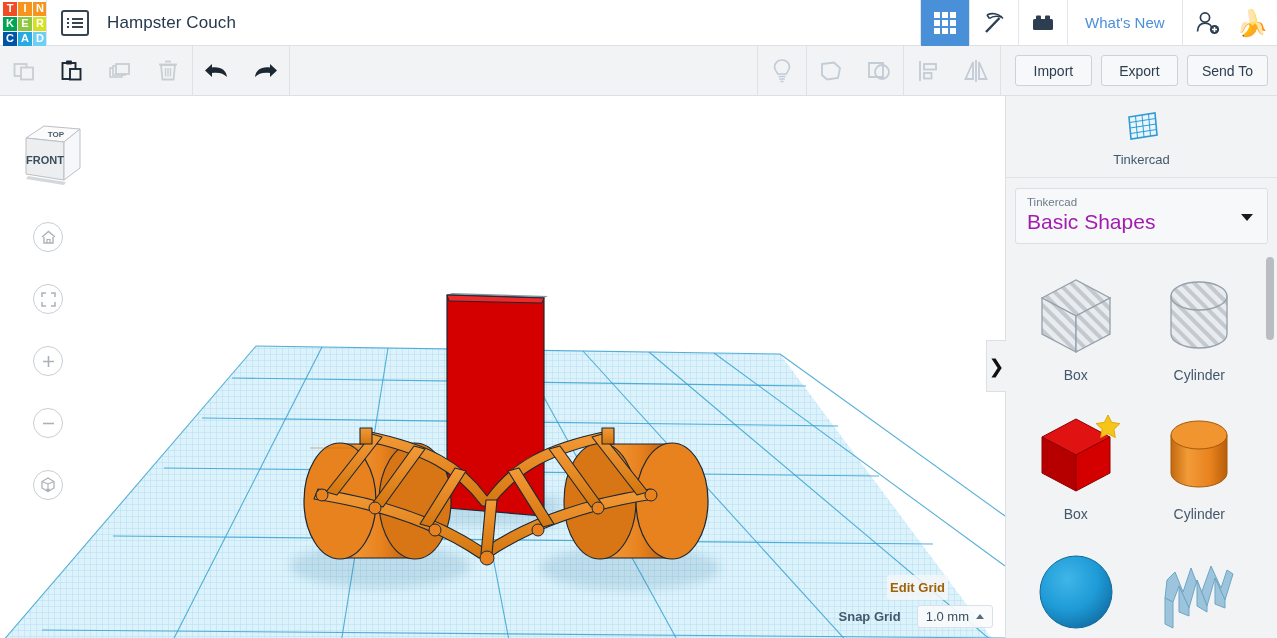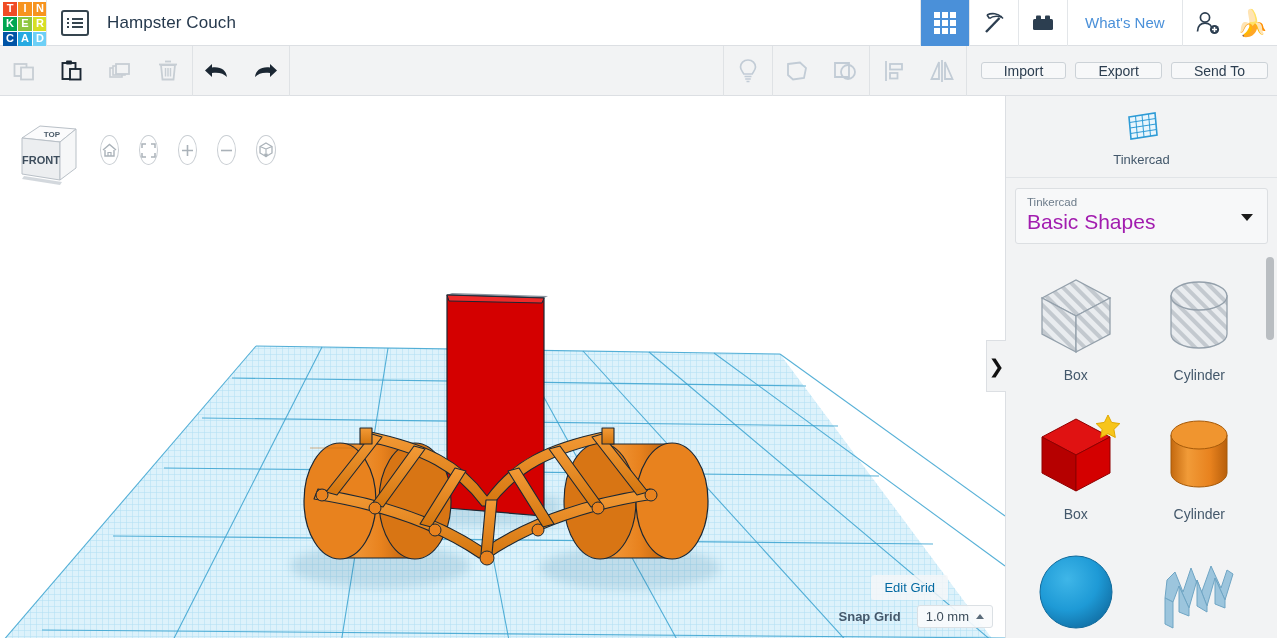--- a/index.html
+++ b/index.html
@@ -83,51 +83,52 @@
   }
   .tb-group { display: flex; align-items: center; height: 50px; }
   .tb-btn {
     width: 48px; height: 50px;
     display: flex; align-items: center; justify-content: center;
     cursor: pointer;
   }
   .tb-sep { width: 1px; height: 50px; background: #dfe2e5; }
   .tb-spacer { flex: 1; }
   .txt-btn {
-    height: 17px; min-width: 77px; padding: 0 22px;
+    height: 31px; min-width: 77px; padding: 0 14px;
     border: 1px solid #ccd2d7; border-radius: 3px; background: #f7f8f9;
     color: #2c3e50; font-size: 14px;
     display: flex; align-items: center; justify-content: center;
     margin-right: 9px; cursor: pointer;
   }
 
   
   .viewport {
     position: absolute; left: 0; top: 96px; width: 1005px; height: 542px;
     background: #ffffff; overflow: hidden;
   }
   .view-controls {
     position: absolute; left: 8px; top: 14px; width: 80px;
-    display: flex; flex-direction: row; align-items: center; gap: 20px;
+    display: flex; flex-direction: column; align-items: center; gap: 20px;
   }
   .viewcube { width: 72px; height: 76px; position: relative; margin-bottom: 16px; }
   .round-btn {
     width: 30px; height: 30px; border-radius: 50%;
     border: 1px solid #c9ced3; background: rgba(255,255,255,.85);
     display: flex; align-items: center; justify-content: center;
     margin-bottom: 12px; cursor: pointer;
   }
 
   .scene { position: absolute; left: 0; top: 0; width: 1005px; height: 542px; }
 
   .editgrid-btn {
     position: absolute; right: 57px; bottom: 38px;
-    padding: 5px 13px; font-size: 13px; color: #0369a1;
+    padding: 5px 3px; font-size: 13px; color: #a16207;
     background: rgba(245,247,248,.82); border-radius: 3px;
     cursor: pointer;
+    font-weight: bold;
   }
   .snapgrid-wrap {
     position: absolute; right: 12px; bottom: 10px;
     display: flex; align-items: center; gap: 16px;
   }
   .snapgrid-label { font-size: 13px; color: #44586b; font-weight: bold; }
   .snapgrid-select {
     display: flex; align-items: center; gap: 7px;
     padding: 3px 8px; font-size: 13px; color: #3c4c5a;
     background: rgba(250,251,252,.9); border: 1px solid #dbe0e4; border-radius: 3px;

